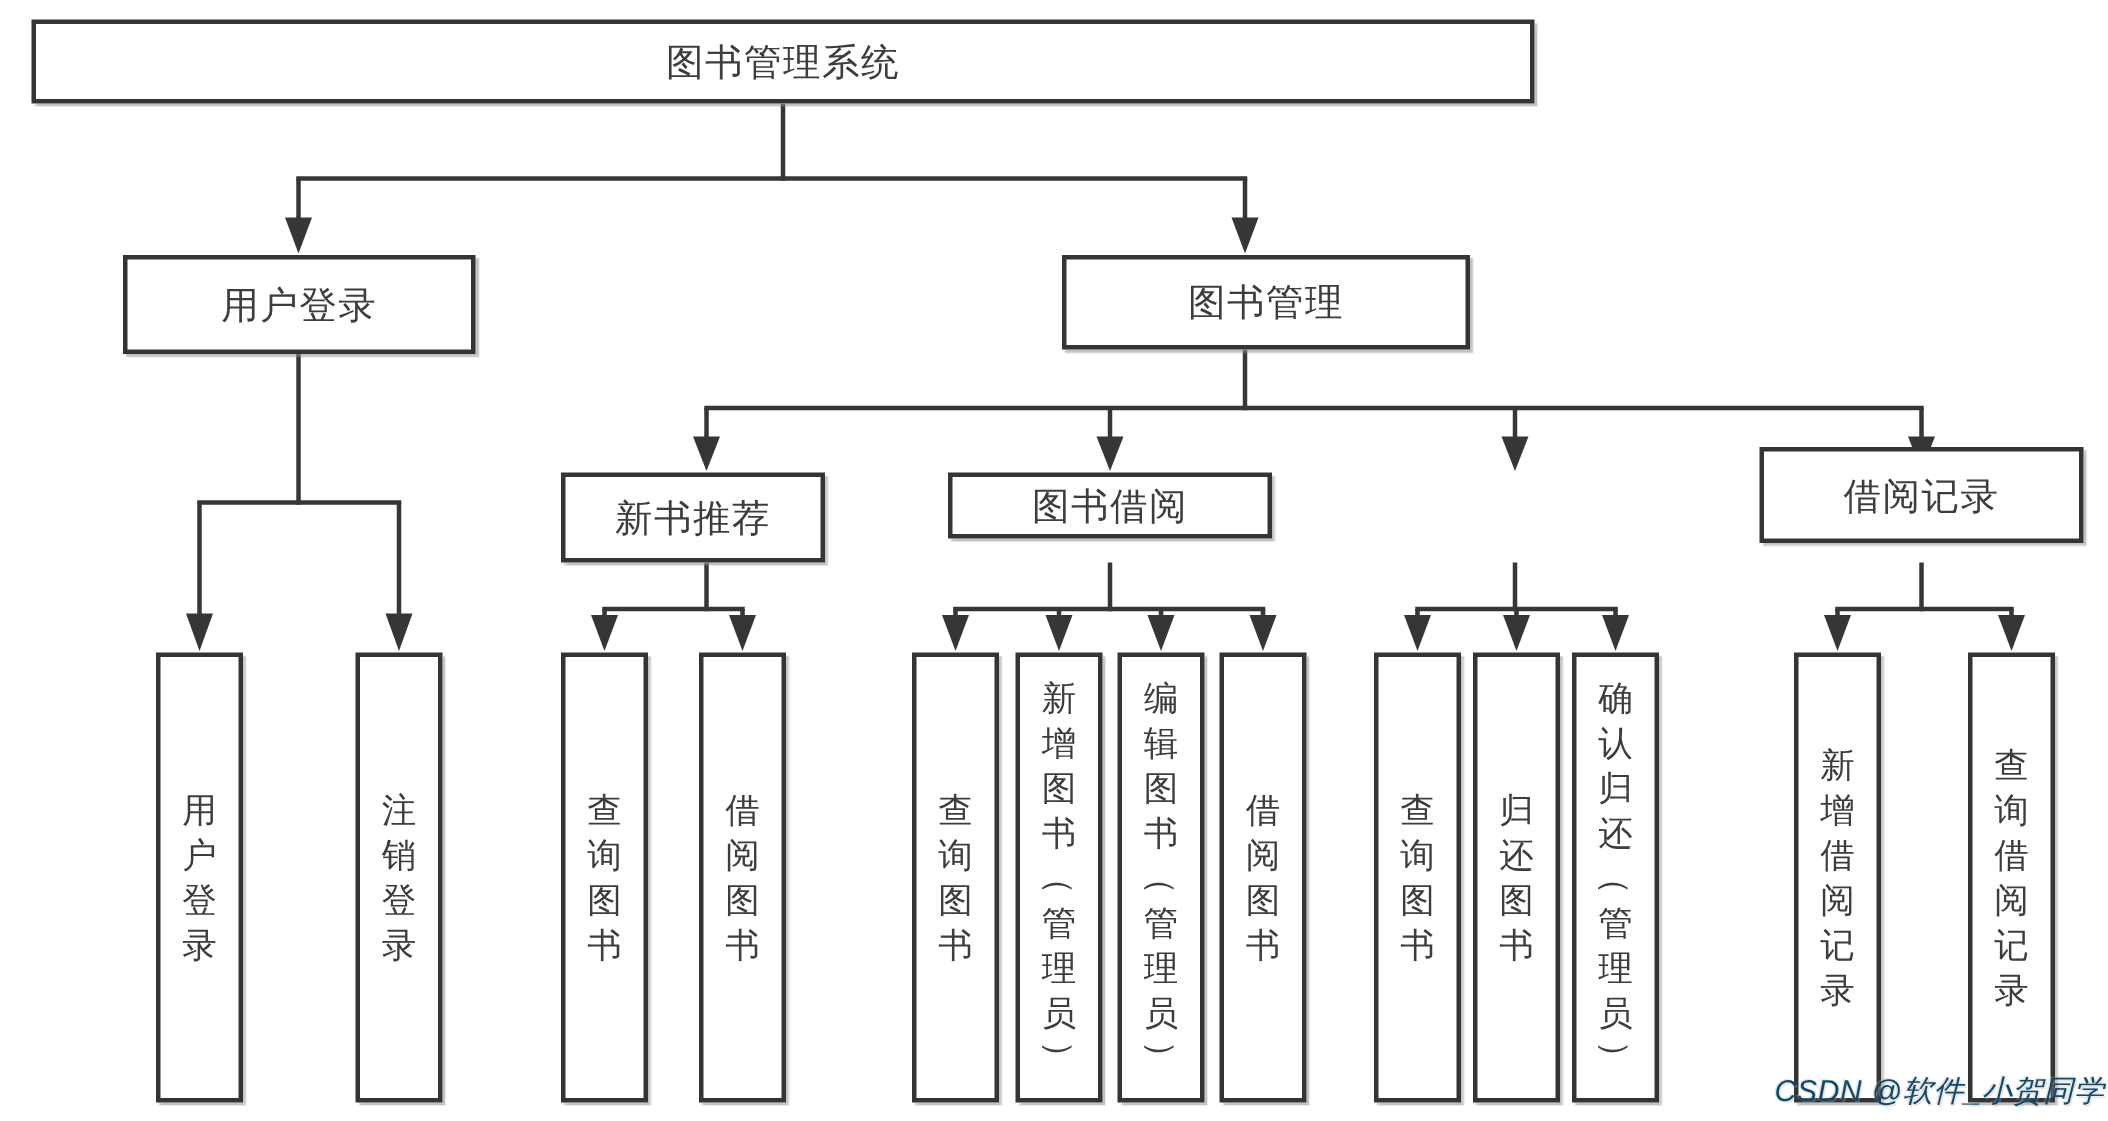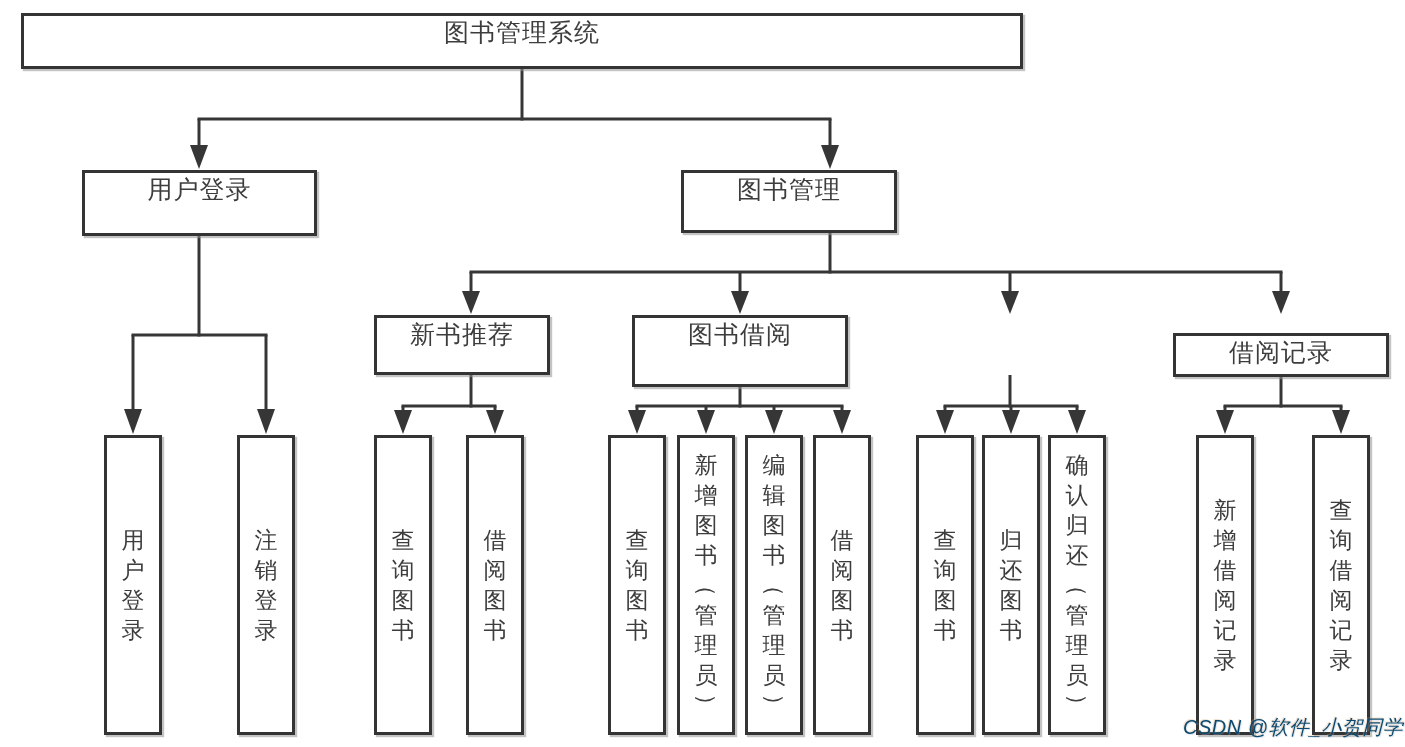--- a/index.html
+++ b/index.html
@@ -22,20 +22,21 @@
     height: 747px;
     z-index: 1;
   }
   .node {
     position: absolute;
     box-sizing: border-box;
     background: #ffffff;
     border: 3px solid #343434;
     box-shadow: 2px 2px 1px rgba(145,145,145,0.55);
     display: flex;
+    align-items: center;
     justify-content: center;
     z-index: 2;
     color: #3d3d3d;
   }
   .h-label {
     font-size: 25px;
     letter-spacing: 1px;
     color: #3d3d3d;
     white-space: nowrap;
   }
@@ -148,31 +149,31 @@
     </g>
   </svg>
 
   <div class="node" style="left:21px;top:13px;width:1002px;height:56px">
     <span class="h-label">图书管理系统</span>
   </div>
 
   <div class="node" style="left:82px;top:170px;width:235px;height:66px">
     <span class="h-label">用户登录</span>
   </div>
-  <div class="node" style="left:681px;top:170px;width:216px;height:63px">
+  <div class="node" style="left:708px;top:170px;width:272px;height:63px">
     <span class="h-label">图书管理</span>
   </div>
 
   <div class="node" style="left:374px;top:315px;width:176px;height:60px">
     <span class="h-label">新书推荐</span>
   </div>
-  <div class="node" style="left:632px;top:315px;width:216px;height:72px">
+  <div class="node" style="left:632px;top:315px;width:216px;height:44px">
     <span class="h-label">图书借阅</span>
   </div>
-  <div class="node" style="left:1173px;top:333px;width:216px;height:44px">
+  <div class="node" style="left:1173px;top:298px;width:216px;height:64px">
     <span class="h-label">借阅记录</span>
   </div>
 
   <div class="node leaf" style="left:104px;top:435px;width:58px;height:300px">
     <div class="vtext">
         <span class="vch">用</span>
         <span class="vch">户</span>
         <span class="vch">登</span>
         <span class="vch">录</span>
       </div>

